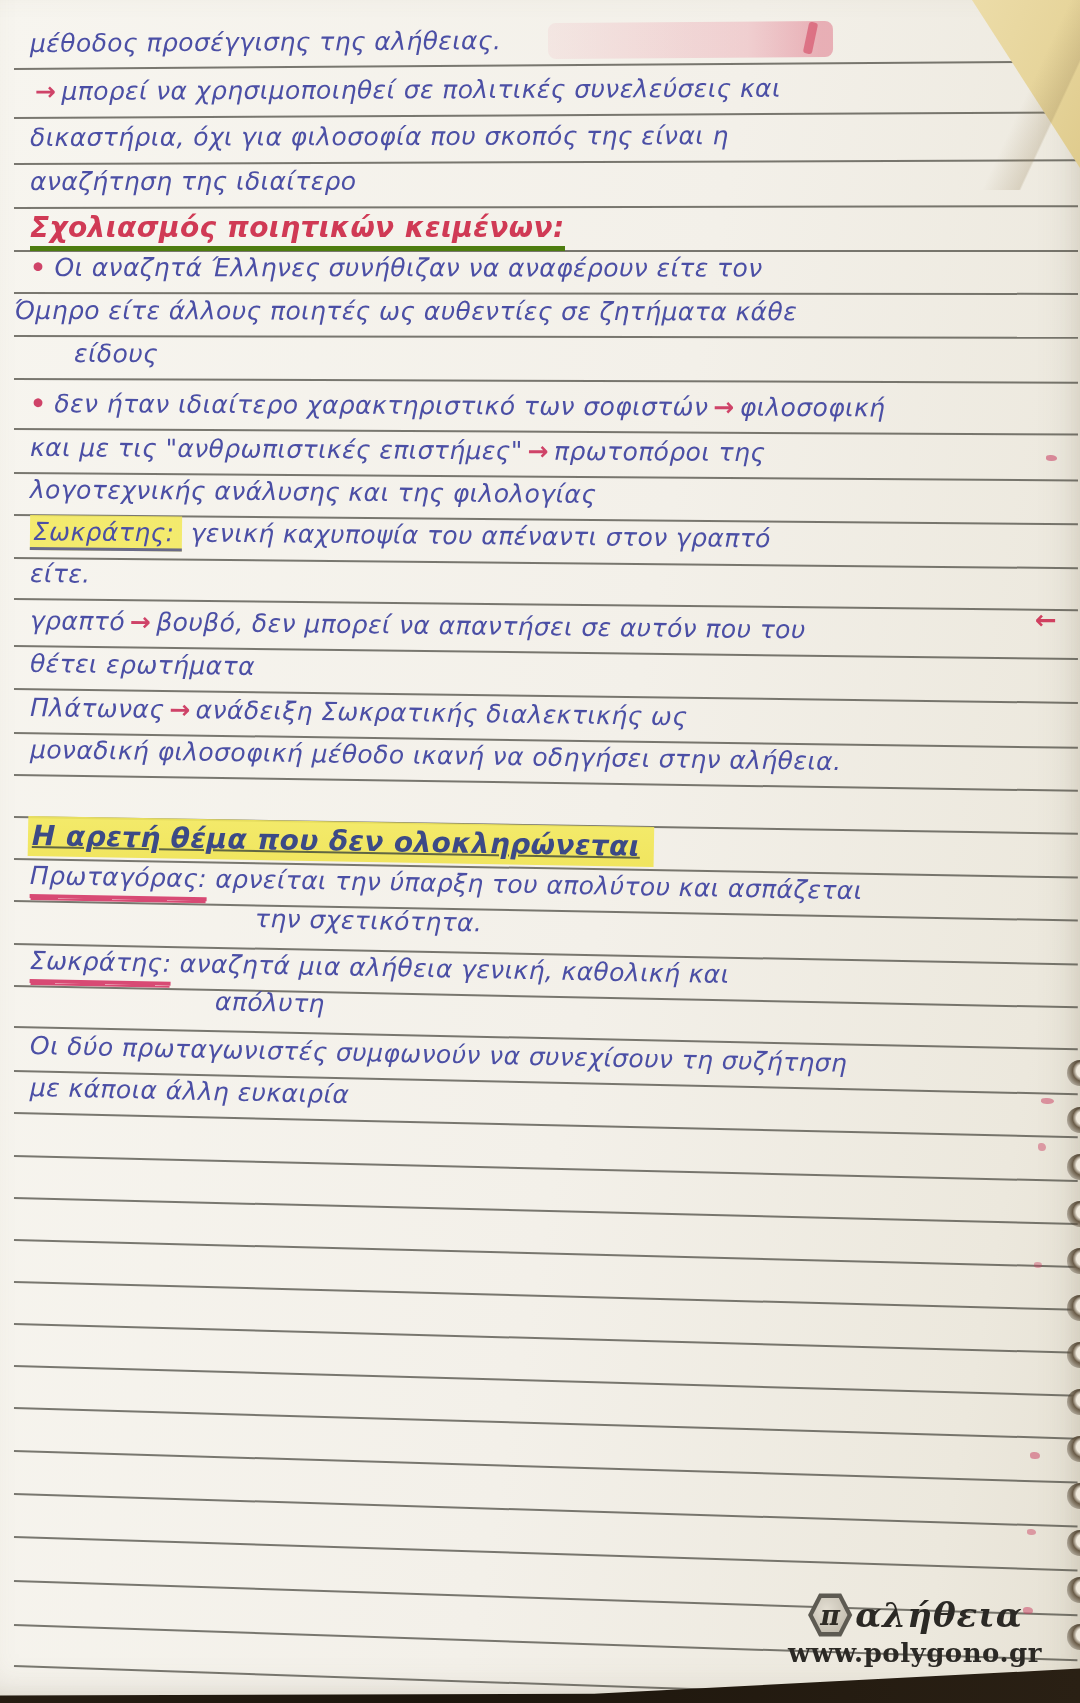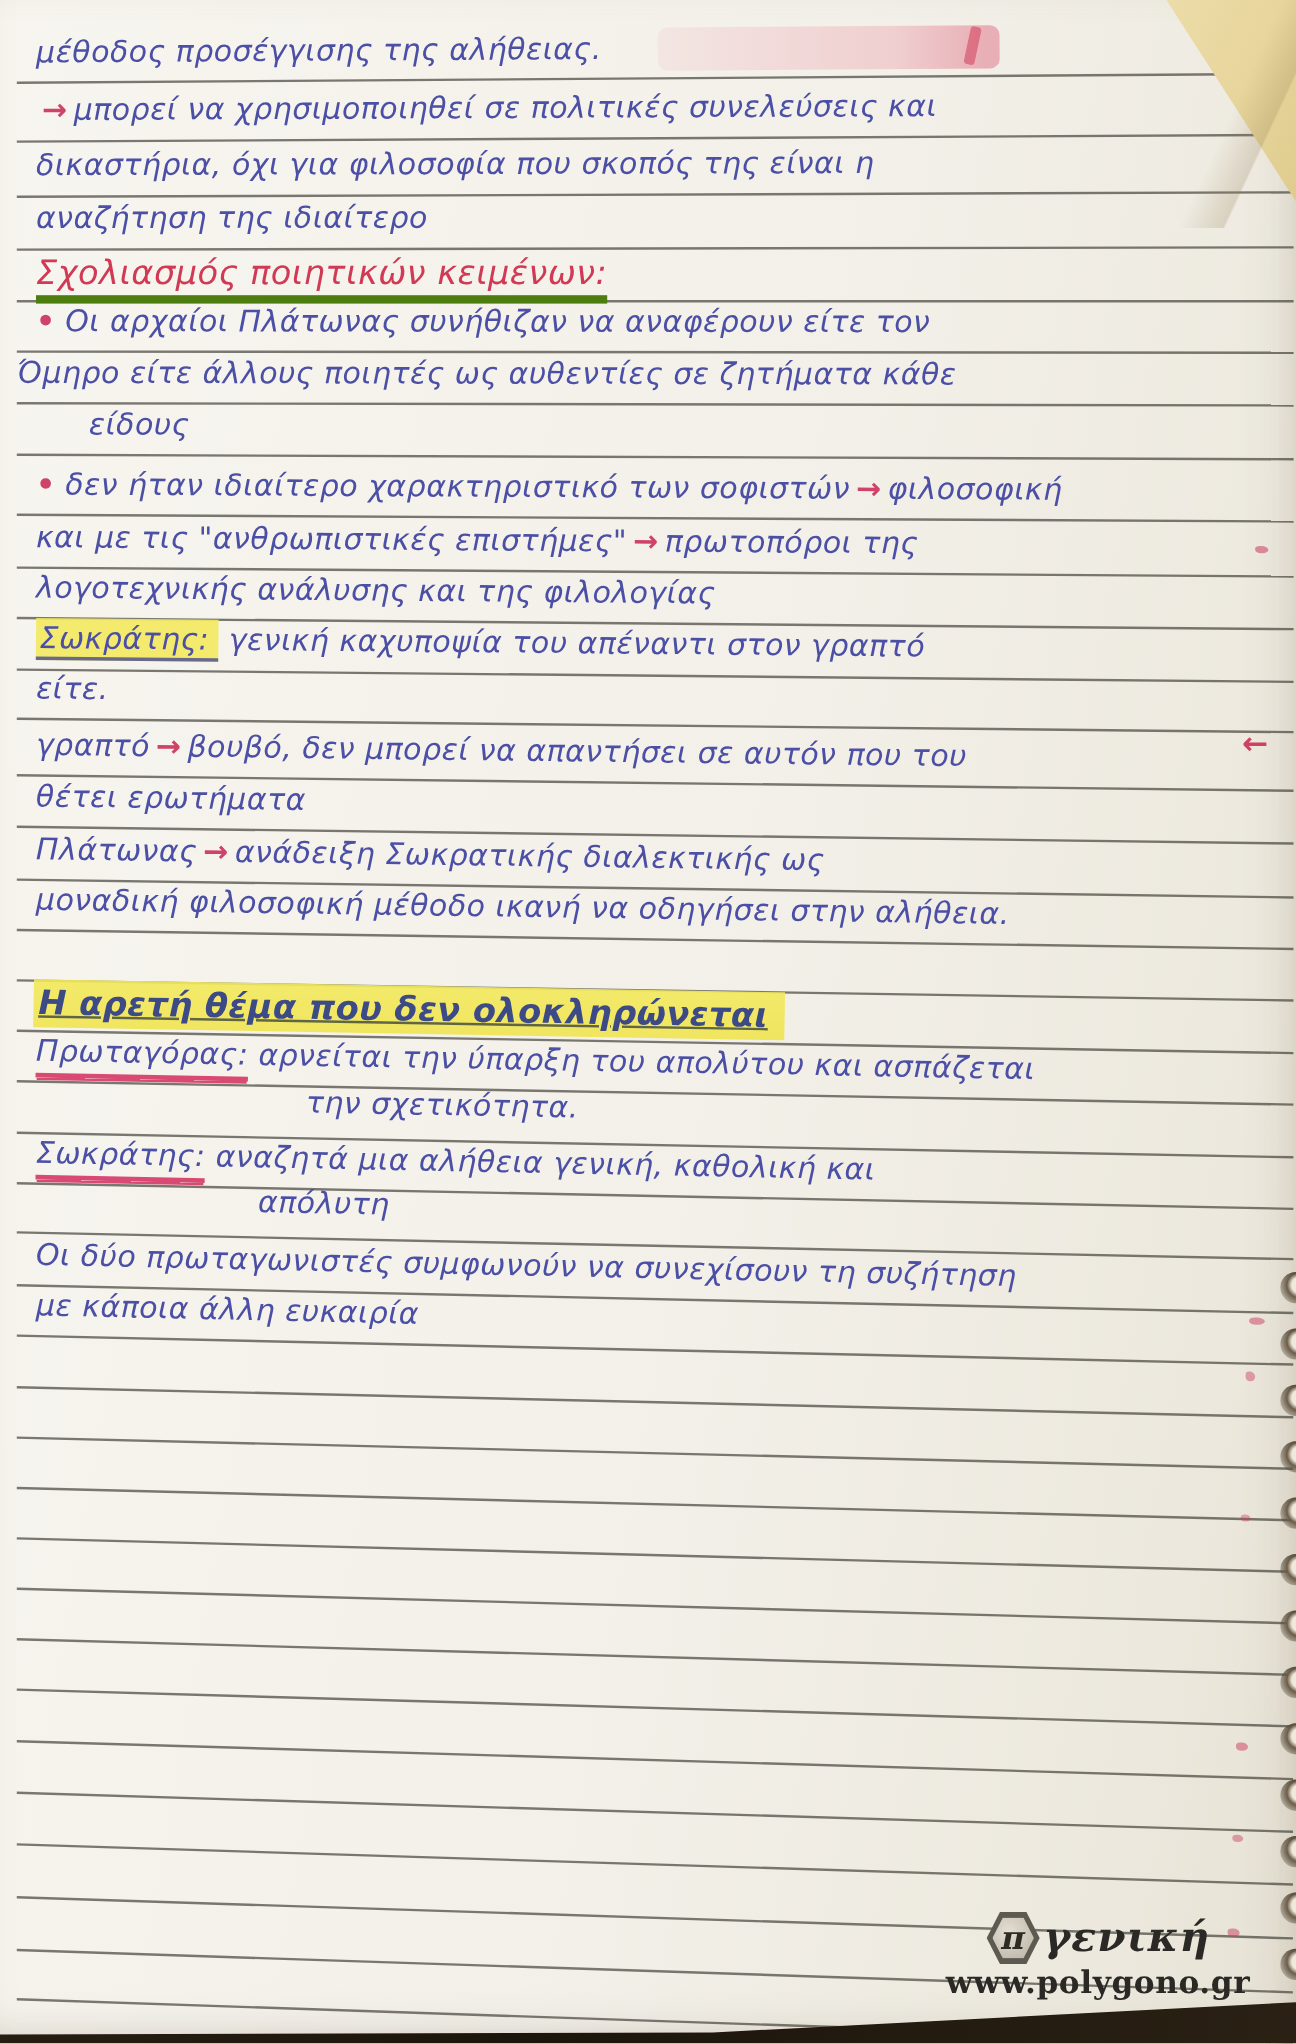--- a/index.html
+++ b/index.html
@@ -49,22 +49,22 @@
   .hrow{
     position:absolute;white-space:nowrap;
     transform-origin:left center;
     font-style:italic;font-size:25px;line-height:1.25;
     letter-spacing:.4px;color:#4b4fa5;
   }
   .seg-blue{color:#4b4fa5;}
   .seg-red{color:#cf4368;font-style:normal;padding:0 5px;font-weight:bold;}
   .seg-redb{color:#cf4368;font-style:normal;padding-right:8px;font-weight:bold;}
   .seg-redhead{
-    color:#d03a55;font-weight:normal;font-size:28px;
-    border-bottom:7px solid #4d7c0f;padding-bottom:2px;
+    color:#d03a55;font-weight:bold;font-size:28px;
+    border-bottom:5px solid #4d7c0f;padding-bottom:2px;
   }
   .seg-hl{
     background:linear-gradient(rgba(243,233,92,.88),rgba(243,233,92,.88));
     border-bottom:3px solid rgba(80,84,140,.85);
     padding:2px 8px 1px 3px;
   }
   .seg-hlhead{
     background:linear-gradient(rgba(243,233,92,.9),rgba(240,228,80,.9));
     color:#3c4a86;font-size:28px;font-weight:bold;
     text-decoration:underline;text-decoration-color:rgba(60,70,60,.8);text-decoration-thickness:2px;
@@ -175,21 +175,21 @@
       <div class="hole" style="top: 1624px;"></div>
       <div class="hole" style="top: 1671px;"></div>
     </div>
 
   <div id="handwriting">
       <div class="hrow" style="top: 28px; left: 30px; transform: rotate(-0.35deg);"><span class="seg-blue">μέθοδος προσέγγισης της αλήθειας.</span></div>
       <div class="hrow" style="top: 76px; left: 30px; transform: rotate(-0.25deg);"><span class="seg-red">→</span><span class="seg-blue">μπορεί να χρησιμοποιηθεί σε πολιτικές συνελεύσεις και</span></div>
       <div class="hrow" style="top: 122px; left: 30px; transform: rotate(-0.15deg);"><span class="seg-blue">δικαστήρια, όχι για φιλοσοφία που σκοπός της είναι η</span></div>
       <div class="hrow" style="top: 166px; left: 30px; transform: rotate(-0.05deg);"><span class="seg-blue">αναζήτηση της ιδιαίτερο</span></div>
       <div class="hrow" style="top: 210px; left: 30px; transform: rotate(0deg);"><span class="seg-redhead">Σχολιασμός ποιητικών κειμένων:</span></div>
-      <div class="hrow" style="top: 252px; left: 30px; transform: rotate(0.05deg);"><span class="seg-redb">•</span><span class="seg-blue">Οι αρχαίοι Πλάτωνας συνήθιζαν να αναφέρουν είτε τον</span></div>
+      <div class="hrow" style="top: 252px; left: 30px; transform: rotate(0.05deg);"><span class="seg-redb">•</span><span class="seg-blue">Οι αναζητά Έλληνες συνήθιζαν να αναφέρουν είτε τον</span></div>
       <div class="hrow" style="top: 295px; left: 14px; transform: rotate(0.1deg);"><span class="seg-blue">Όμηρο είτε άλλους ποιητές ως αυθεντίες σε ζητήματα κάθε</span></div>
       <div class="hrow" style="top: 338px; left: 30px; transform: rotate(0.2deg); margin-left: 44px;"><span class="seg-blue">είδους</span></div>
       <div class="hrow" style="top: 388px; left: 30px; transform: rotate(0.3deg);"><span class="seg-redb">•</span><span class="seg-blue">δεν ήταν ιδιαίτερο χαρακτηριστικό των σοφιστών</span><span class="seg-red">→</span><span class="seg-blue">φιλοσοφική</span></div>
       <div class="hrow" style="top: 432px; left: 30px; transform: rotate(0.4deg);"><span class="seg-blue">και με τις "ανθρωπιστικές επιστήμες"</span><span class="seg-red">→</span><span class="seg-blue">πρωτοπόροι της</span></div>
       <div class="hrow" style="top: 474px; left: 30px; transform: rotate(0.5deg);"><span class="seg-blue">λογοτεχνικής ανάλυσης και της φιλολογίας</span></div>
       <div class="hrow" style="top: 516px; left: 30px; transform: rotate(0.55deg);"><span class="seg-hl">Σωκράτης:</span><span class="seg-blue"> γενική καχυποψία του απέναντι στον γραπτό</span></div>
       <div class="hrow" style="top: 558px; left: 30px; transform: rotate(0.6deg);"><span class="seg-blue">είτε.</span></div>
       <div class="hrow" style="top: 605px; left: 30px; transform: rotate(0.7deg);"><span class="seg-blue">γραπτό</span><span class="seg-red">→</span><span class="seg-blue">βουβό, δεν μπορεί να απαντήσει σε αυτόν που του</span></div>
       <div class="hrow" style="top: 648px; left: 30px; transform: rotate(0.75deg);"><span class="seg-blue">θέτει ερωτήματα</span></div>
       <div class="hrow" style="top: 692px; left: 30px; transform: rotate(0.8deg);"><span class="seg-blue">Πλάτωνας</span><span class="seg-red">→</span><span class="seg-blue">ανάδειξη Σωκρατικής διαλεκτικής ως</span></div>
@@ -218,18 +218,18 @@
 
   <div class="corner"></div>
   <div class="corner-shade"></div>
   <div class="table-edge"></div>
 
   <div class="logo">
     <div class="logo-row">
       <span class="hex">
           <span class="hex-inner">π</span>
         </span>
-      <span class="brand">γενική</span>
+      <span class="brand">αλήθεια</span>
     </div>
     <div class="logo-url">www.polygono.gr</div>
   </div>
 
 </div>
 
 </body></html>

